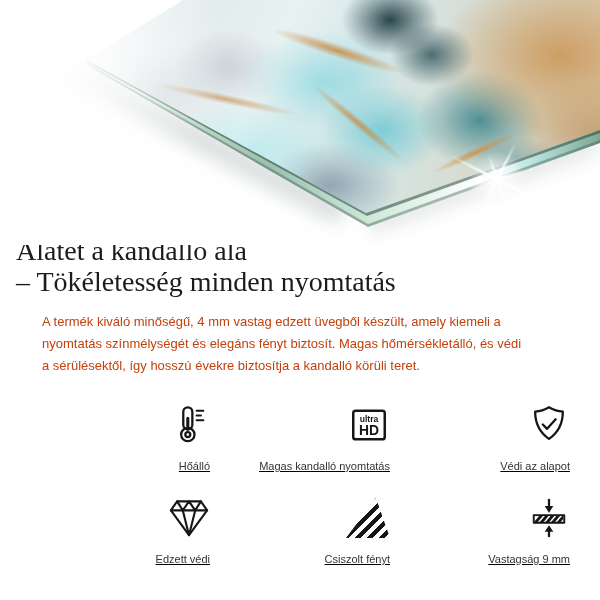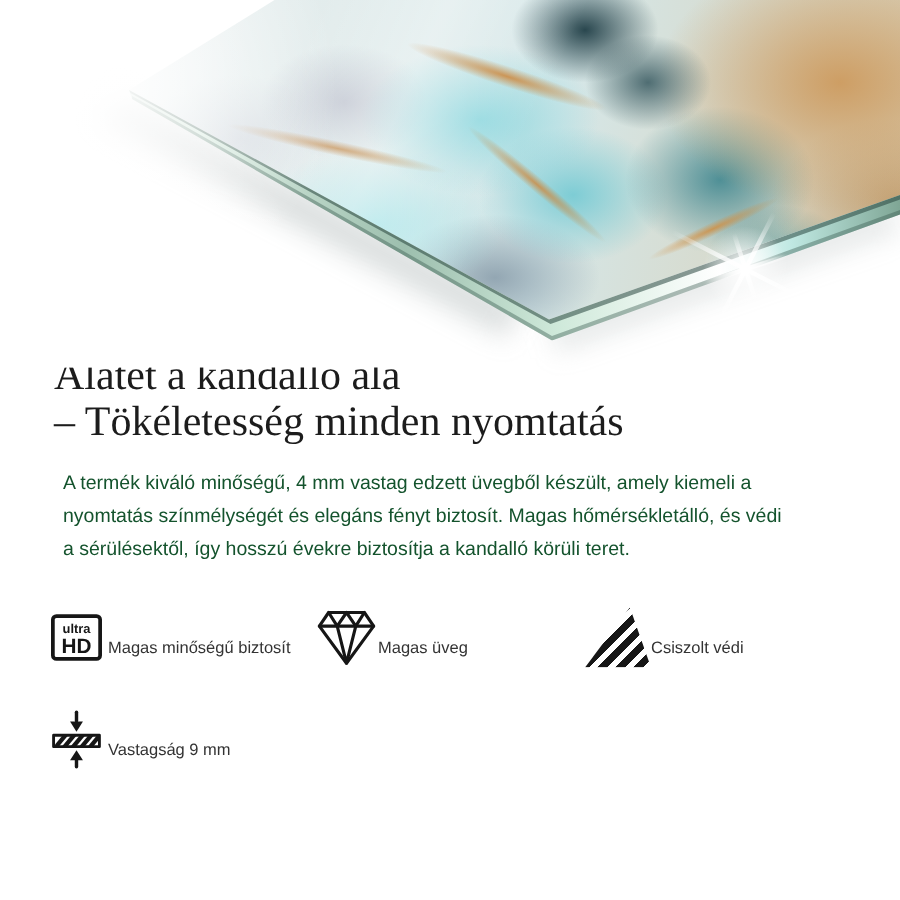--- a/index.html
+++ b/index.html
@@ -65,29 +65,29 @@
   .sparkle .glow { position:absolute; left:-32px; top:-32px; width:64px; height:64px;
     background:radial-gradient(circle, rgba(255,255,255,1) 0%, rgba(255,255,255,0) 62%); }
   .sparkle .ray { position:absolute; height:3px; border-radius:2px;
     background:linear-gradient(90deg, rgba(255,255,255,0), #ffffff 45%, #ffffff 55%, rgba(255,255,255,0)); }
   .ray-a { width:110px; left:-55px; top:-1px; transform:rotate(27deg); }
   .ray-b { width:84px;  left:-42px; top:-1px; transform:rotate(-63deg); }
   .ray-c { width:60px;  left:-30px; top:-1px; transform:rotate(-18deg); height:2px; }
   .ray-d { width:50px;  left:-25px; top:-1px; transform:rotate(72deg); height:2px; }
 
   
-  .headline { margin:-10px 40px 0 36px; font-family:"Liberation Serif", serif;
+  .headline { margin:-10px 40px 0 16px; font-family:"Liberation Serif", serif;
     font-size:28px; line-height:31px; font-weight:400; color:#1c1c1c; }
   .description { margin:14px 56px 0 42px; max-width:486px;
-    font-size:13px; line-height:22px; color:#14532d; }
+    font-size:13px; line-height:22px; color:#c2410c; }
 
   
   .features { margin-top:26px; padding:0 30px; display:grid;
     grid-template-columns:repeat(3, 1fr); row-gap:24px; }
-  .feature { display:flex; align-items:center; }
+  .feature { display:flex; flex-direction:column; align-items:flex-end;text-decoration:underline; }
   .icon-box { height:44px; display:flex; align-items:center; justify-content:center; }
   .feature-label { margin-top:13px; font-size:11px; color:#333333; text-align:center; }
   .icon-stroke { stroke:#161616; fill:none; stroke-width:2.4;
     stroke-linecap:round; stroke-linejoin:round; }
   .bevel-stripes { width:44px; height:40px;
     background:repeating-linear-gradient(135deg, #161616 0 4.5px, transparent 4.5px 8.5px);
     clip-path:polygon(0% 100%, 68% 0%, 100% 100%); }
   .badge-text { font-family:"Liberation Sans", sans-serif; fill:#161616; }
 </style>
 </head>
@@ -118,50 +118,73 @@
 
 <h2 class="headline">
   <span>Alátét a kandalló alá</span><br>
   <span>– Tökéletesség minden nyomtatás</span>
 </h2>
 
 <p class="description">A termék kiváló minőségű, 4 mm vastag edzett üvegből készült, amely kiemeli a nyomtatás színmélységét és elegáns fényt biztosít. Magas hőmérsékletálló, és védi a sérülésektől, így hosszú évekre biztosítja a kandalló körüli teret.</p>
 
 <div class="features">
 
+  <div class="feature">
+    <div class="icon-box">
+      <svg width="42" height="42" viewBox="0 0 44 44">
+        <rect class="icon-stroke" x="16" y="3.5" width="9.5" height="23" rx="4.75"></rect>
+        <circle class="icon-stroke" cx="20.75" cy="32" r="7"></circle>
+        <circle class="icon-stroke" cx="20.75" cy="32" r="2.6"></circle>
+        <line class="icon-stroke" x1="20.75" y1="15" x2="20.75" y2="26.5" style="stroke-width:3.2"></line>
+        <line class="icon-stroke" x1="30" y1="7" x2="37" y2="7" style="stroke-width:2.2"></line>
+        <line class="icon-stroke" x1="30" y1="12" x2="34.5" y2="12" style="stroke-width:2.2"></line>
+        <line class="icon-stroke" x1="30" y1="17" x2="37" y2="17" style="stroke-width:2.2"></line>
+      </svg>
+    </div>
+    <div class="feature-label">Hőálló</div>
+  </div>
 
   <div class="feature">
     <div class="icon-box">
       <svg width="42" height="42" viewBox="0 0 44 44">
         <rect class="icon-stroke" x="5.5" y="7" width="33" height="30" rx="2.5" style="stroke-width:2.6"></rect>
         <text class="badge-text" x="22" y="19" font-size="9" font-weight="700" text-anchor="middle">ultra</text>
         <text class="badge-text" x="22" y="32.5" font-size="14.5" font-weight="800" text-anchor="middle">HD</text>
       </svg>
     </div>
-    <div class="feature-label">Magas minőségű biztosít</div>
-  </div>
-
+    <div class="feature-label">Magas kandalló nyomtatás</div>
+  </div>
+
+  <div class="feature">
+    <div class="icon-box">
+      <svg width="42" height="42" viewBox="0 0 44 44">
+        <path class="icon-stroke" d="M22 3.5 C27 6.5 31.5 7.8 36.5 8 C36.5 19 32 29.5 22 36.5 C12 29.5 7.5 19 7.5 8 C12.5 7.8 17 6.5 22 3.5 Z"></path>
+        <polyline class="icon-stroke" points="15.5,21.5 20,26 29,16"></polyline>
+      </svg>
+    </div>
+    <div class="feature-label">Védi az alapot</div>
+  </div>
 
   <div class="feature">
     <div class="icon-box">
       <svg width="42" height="40" viewBox="0 0 44 42">
         <path class="icon-stroke" style="stroke-width:2.2" d="M9.5 3.5 H34.5 L41 13 L22 39 L3 13 Z"></path>
         <path class="icon-stroke" style="stroke-width:2.2" d="M3 13 H41"></path>
         <path class="icon-stroke" style="stroke-width:2.2" d="M9.5 3.5 L15.5 13 L22 3.5 L28.5 13 L34.5 3.5"></path>
         <path class="icon-stroke" style="stroke-width:2.2" d="M15.5 13 L22 39 L28.5 13"></path>
       </svg>
     </div>
-    <div class="feature-label">Magas üveg</div>
+    <div class="feature-label">Edzett védi</div>
   </div>
 
   <div class="feature">
     <div class="icon-box">
       <div class="bevel-stripes"></div>
     </div>
-    <div class="feature-label">Csiszolt védi</div>
+    <div class="feature-label">Csiszolt fényt</div>
   </div>
 
   <div class="feature">
     <div class="icon-box">
       <svg width="42" height="42" viewBox="0 0 44 44">
         <defs>
           <clipPath id="barclip">
               <rect x="7" y="19.5" width="30" height="7"></rect>
             </clipPath>
         </defs>

